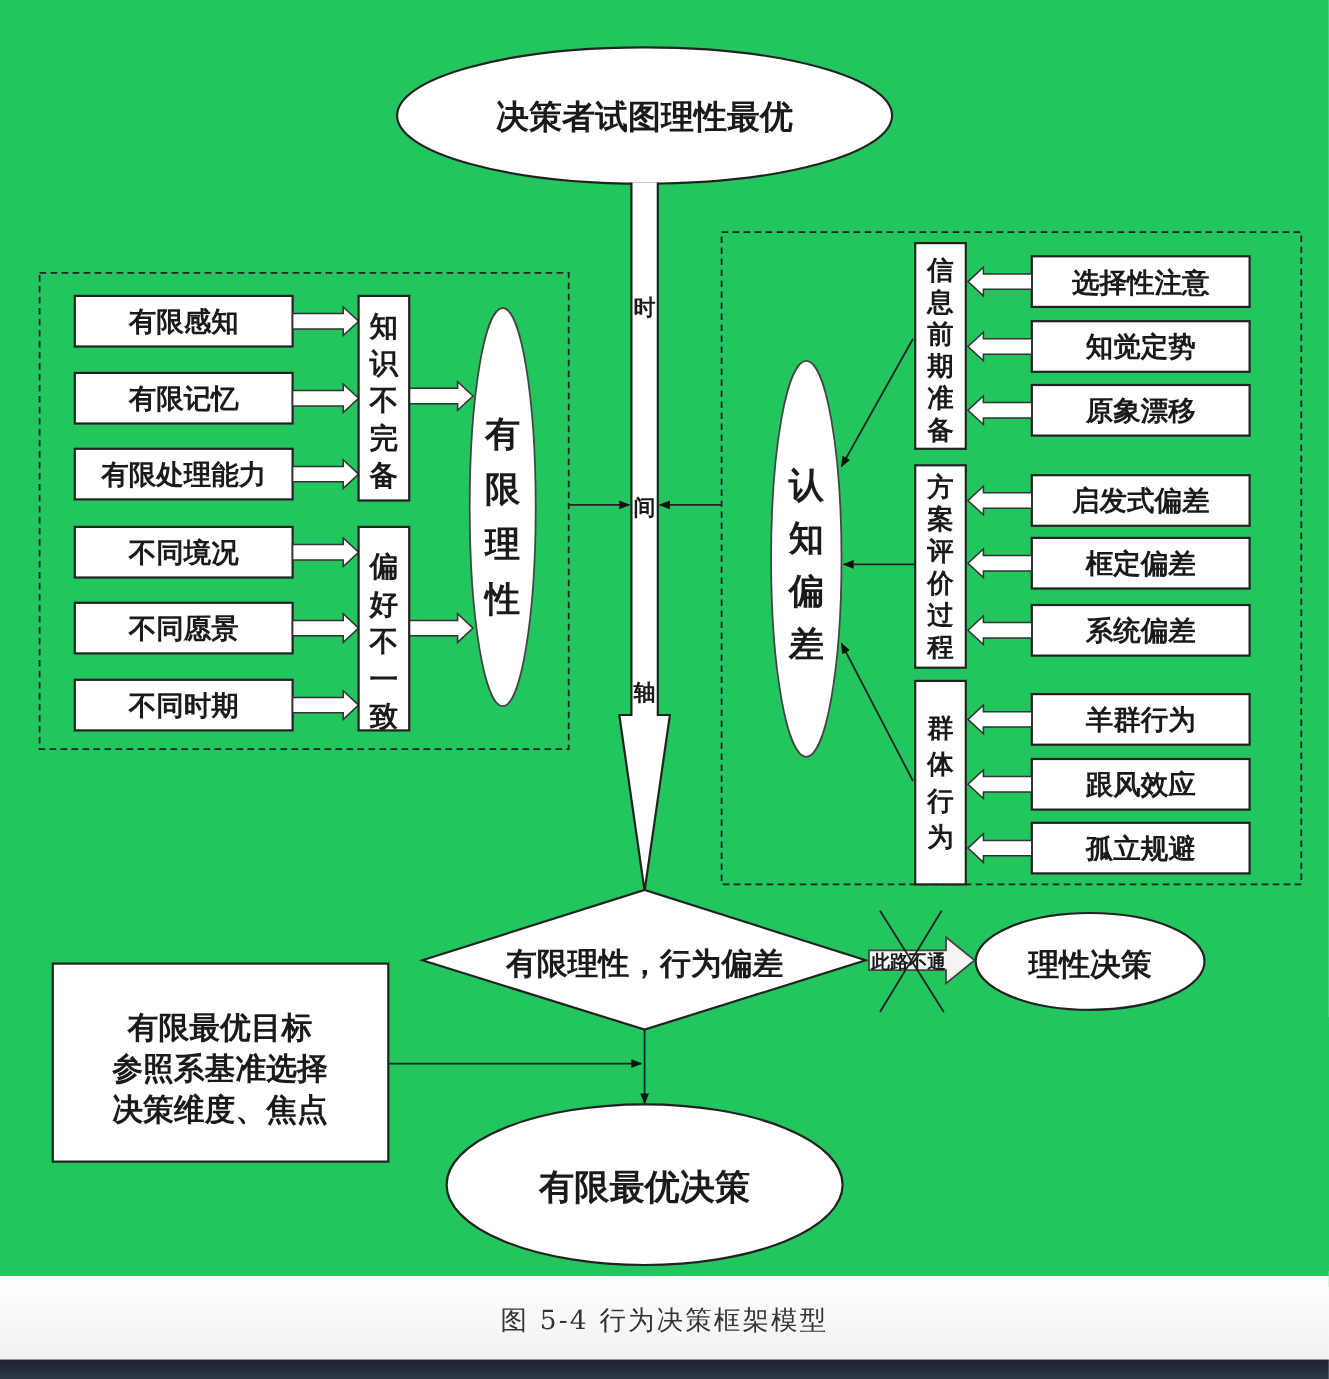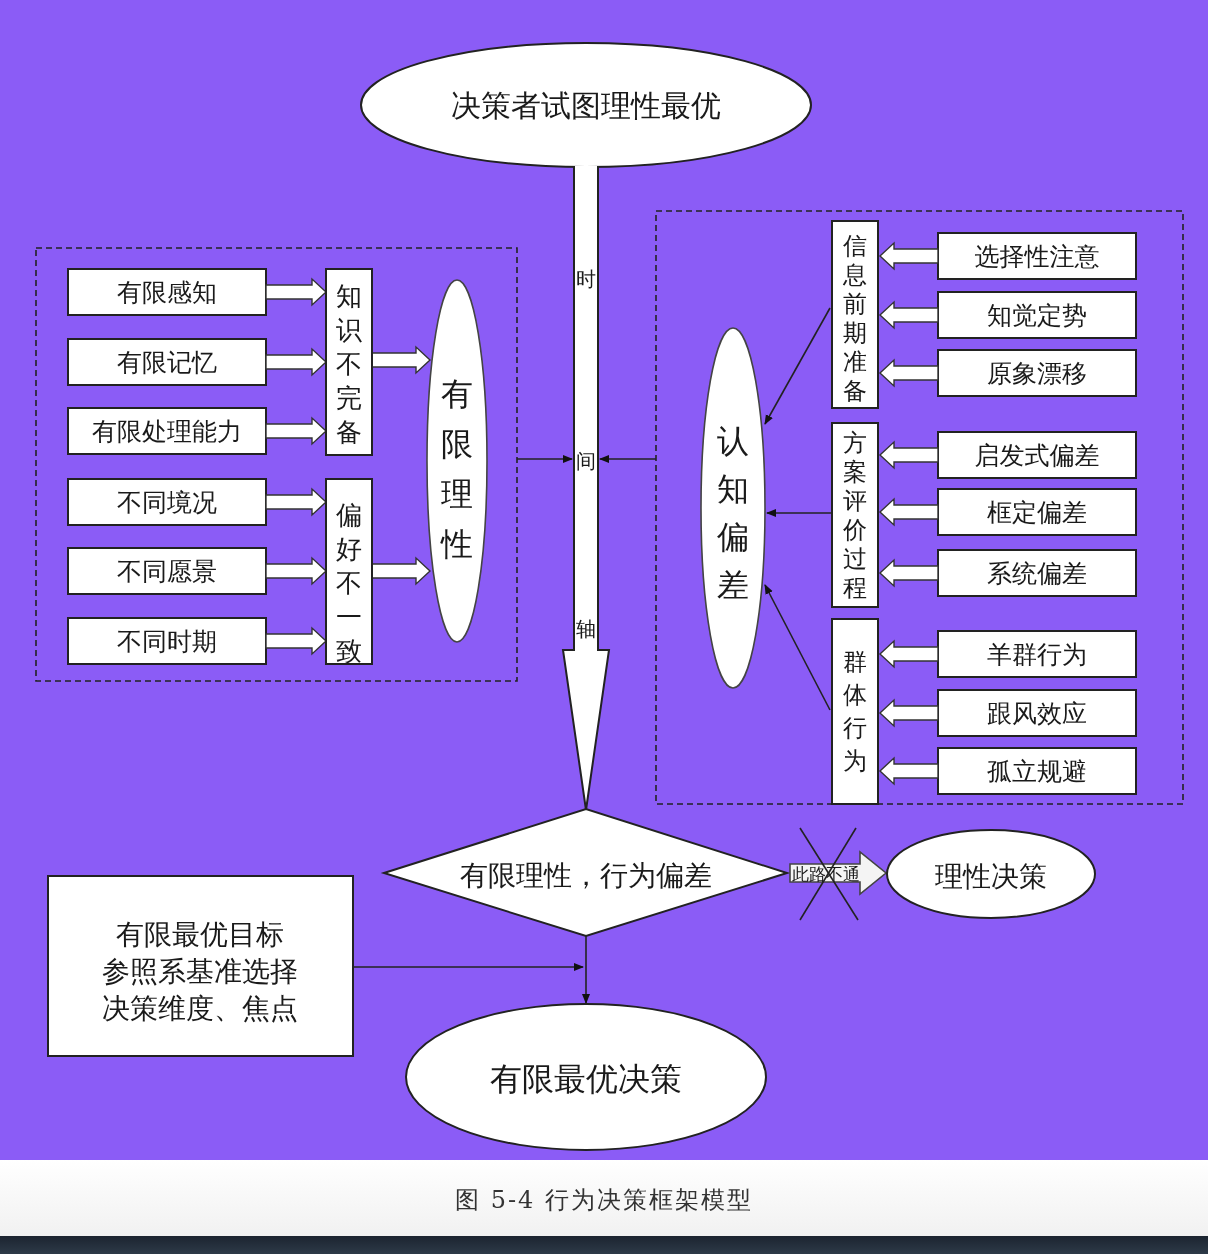--- a/index.html
+++ b/index.html
@@ -1,18 +1,18 @@
 <!DOCTYPE html>
 <html><head>
 <meta charset="utf-8">
 <style>
   html, body { margin: 0; padding: 0; background: #ffffff; }
   body { width: 1208px; height: 1254px; position: relative; overflow: hidden;
          font-family: "DejaVu Sans", sans-serif; }
-  #page { position: absolute; left: 0; top: 0; width: 1208px; height: 1170px; background: #8b5cf6; }
+  #page { position: absolute; left: 0; top: 0; width: 1208px; height: 1170px; background: #22c55e; font-weight: bold; }
   svg#diagram { position: absolute; left: 0; top: 0; }
   .txt { font-family: "DejaVu Sans", sans-serif; fill: #1a1a1a; }
   .box { fill: #ffffff; stroke: #222; stroke-width: 2; }
   .dash { fill: none; stroke: #222; stroke-width: 1.6; stroke-dasharray: 6 4; }
   .line { stroke: #222; stroke-width: 1.6; fill: none; }
   .hollow { fill: #ffffff; stroke: #333; stroke-width: 1.4; }
   #caption-bar { position: absolute; left: 0; top: 1160px; width: 1208px; height: 76px;
                  background: linear-gradient(#ffffff, #f1f1f1); border-bottom: 2px solid #c9c9c9; }
   #caption { position: absolute; left: 0; right: 0; top: 24px; text-align: center;
              font-family: "DejaVu Serif", serif; font-size: 24px; color: #333; letter-spacing: 2px; }

